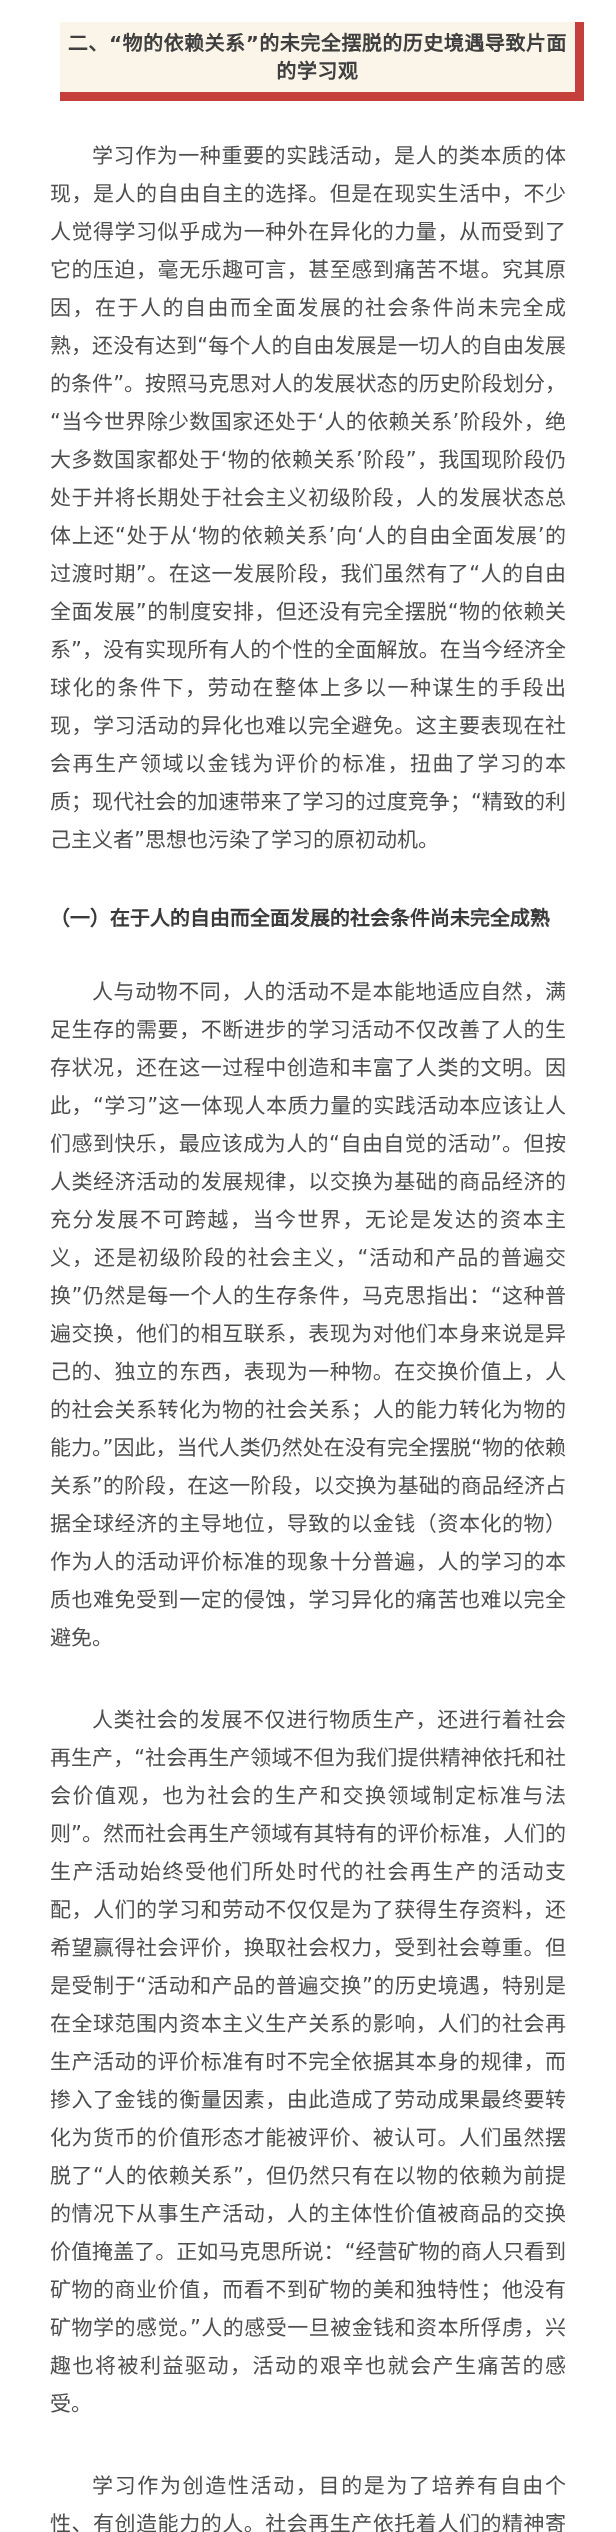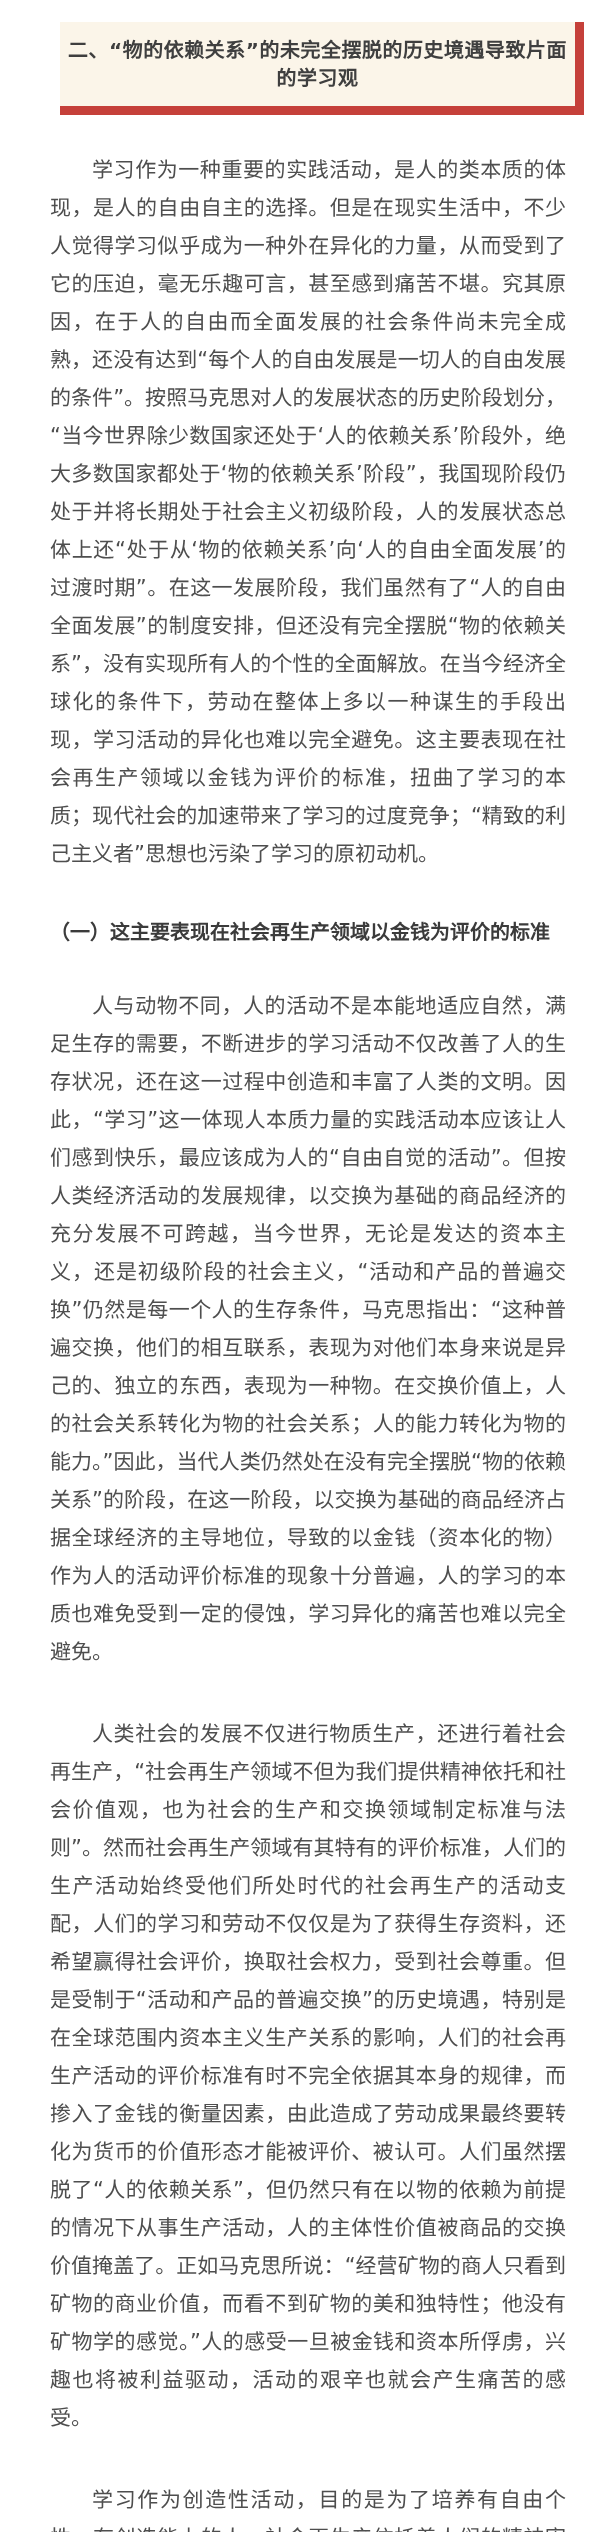--- a/index.html
+++ b/index.html
@@ -19,21 +19,21 @@
   body {
     width: 616px;
     min-height: 2532px;
     font-family: "DejaVu Sans", "Liberation Sans", sans-serif;
   }
   .banner {
     margin: 22px 32px 36px 60px;
     background: var(--banner-bg);
     border-right: 9px solid var(--accent-red);
     border-bottom: 9px solid var(--accent-red);
-    padding: 14px 8px;
+    padding: 7px 8px;
     text-align: center;
   }
   .banner-title {
     font-size: 20px;
     line-height: 28px;
     font-weight: 700;
     color: var(--banner-text);
     letter-spacing: 0.5px;
   }
   .content {
@@ -64,21 +64,21 @@
 <div>
 
   <div class="banner">
     <span class="banner-title">二、“物的依赖关系”的未完全摆脱的历史境遇导致片面的学习观</span>
   </div>
 
   <div class="content">
 
     <p class="para">学习作为一种重要的实践活动，是人的类本质的体现，是人的自由自主的选择。但是在现实生活中，不少人觉得学习似乎成为一种外在异化的力量，从而受到了它的压迫，毫无乐趣可言，甚至感到痛苦不堪。究其原因，在于人的自由而全面发展的社会条件尚未完全成熟，还没有达到“每个人的自由发展是一切人的自由发展的条件”。按照马克思对人的发展状态的历史阶段划分，“当今世界除少数国家还处于‘人的依赖关系’阶段外，绝大多数国家都处于‘物的依赖关系’阶段”，我国现阶段仍处于并将长期处于社会主义初级阶段，人的发展状态总体上还“处于从‘物的依赖关系’向‘人的自由全面发展’的过渡时期”。在这一发展阶段，我们虽然有了“人的自由全面发展”的制度安排，但还没有完全摆脱“物的依赖关系”，没有实现所有人的个性的全面解放。在当今经济全球化的条件下，劳动在整体上多以一种谋生的手段出现，学习活动的异化也难以完全避免。这主要表现在社会再生产领域以金钱为评价的标准，扭曲了学习的本质；现代社会的加速带来了学习的过度竞争；“精致的利己主义者”思想也污染了学习的原初动机。</p>
 
-    <h2 class="sub-heading">（一）这主要表现在社会再生产领域以金钱为评价的标准</h2>
+    <h2 class="sub-heading">（一）在于人的自由而全面发展的社会条件尚未完全成熟</h2>
 
     <p class="para">人与动物不同，人的活动不是本能地适应自然，满足生存的需要，不断进步的学习活动不仅改善了人的生存状况，还在这一过程中创造和丰富了人类的文明。因此，“学习”这一体现人本质力量的实践活动本应该让人们感到快乐，最应该成为人的“自由自觉的活动”。但按人类经济活动的发展规律，以交换为基础的商品经济的充分发展不可跨越，当今世界，无论是发达的资本主义，还是初级阶段的社会主义，“活动和产品的普遍交换”仍然是每一个人的生存条件，马克思指出：“这种普遍交换，他们的相互联系，表现为对他们本身来说是异己的、独立的东西，表现为一种物。在交换价值上，人的社会关系转化为物的社会关系；人的能力转化为物的能力。”因此，当代人类仍然处在没有完全摆脱“物的依赖关系”的阶段，在这一阶段，以交换为基础的商品经济占据全球经济的主导地位，导致的以金钱（资本化的物）作为人的活动评价标准的现象十分普遍，人的学习的本质也难免受到一定的侵蚀，学习异化的痛苦也难以完全避免。</p>
 
     <p class="para">人类社会的发展不仅进行物质生产，还进行着社会再生产，“社会再生产领域不但为我们提供精神依托和社会价值观，也为社会的生产和交换领域制定标准与法则”。然而社会再生产领域有其特有的评价标准，人们的生产活动始终受他们所处时代的社会再生产的活动支配，人们的学习和劳动不仅仅是为了获得生存资料，还希望赢得社会评价，换取社会权力，受到社会尊重。但是受制于“活动和产品的普遍交换”的历史境遇，特别是在全球范围内资本主义生产关系的影响，人们的社会再生产活动的评价标准有时不完全依据其本身的规律，而掺入了金钱的衡量因素，由此造成了劳动成果最终要转化为货币的价值形态才能被评价、被认可。人们虽然摆脱了“人的依赖关系”，但仍然只有在以物的依赖为前提的情况下从事生产活动，人的主体性价值被商品的交换价值掩盖了。正如马克思所说：“经营矿物的商人只看到矿物的商业价值，而看不到矿物的美和独特性；他没有矿物学的感觉。”人的感受一旦被金钱和资本所俘虏，兴趣也将被利益驱动，活动的艰辛也就会产生痛苦的感受。</p>
 
     <p class="para">学习作为创造性活动，目的是为了培养有自由个性、有创造能力的人。社会再生产依托着人们的精神寄托和社会价值观，本应该追求“真、善、美”评价标准，但这往往被淹没在经济现代化的浪潮中，“挣钱的能力”有时候被错误看作了衡量一个人能力的标准。在金钱的趋使下，人有可能过度地培养为追求所谓的“成功”的意志力，从而缺乏培养人体会和创造幸福的能力，钝化了人的获得感。在现实生活中，很多文学、艺术、音乐、科技等代表人的创造性的作品被商业化，哪些作品更赚钱，就批量生产哪些作品，这是对人的创造性的摧残；同时这也使得很多有创作天赋的艺术家、科学家只能服从于资本而从事创作活动。在这样的背景下，学习这一创造活动，就被功利化目的所侵蚀，内在兴趣也就无从谈起了。</p>
 
   </div>
 
 </div>

